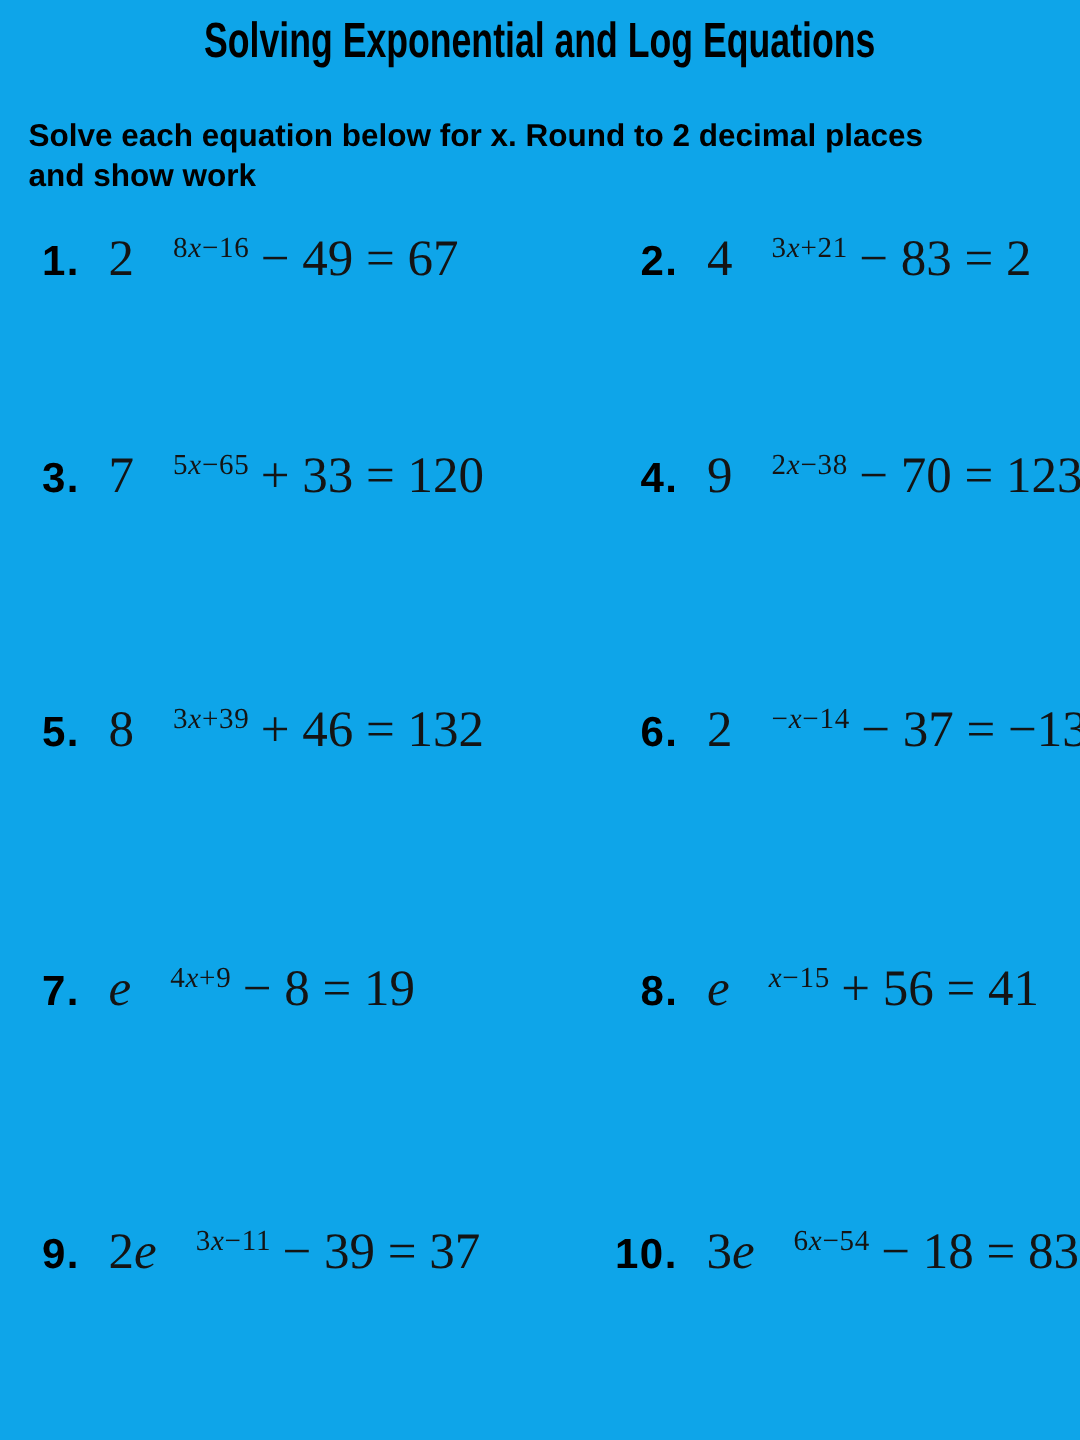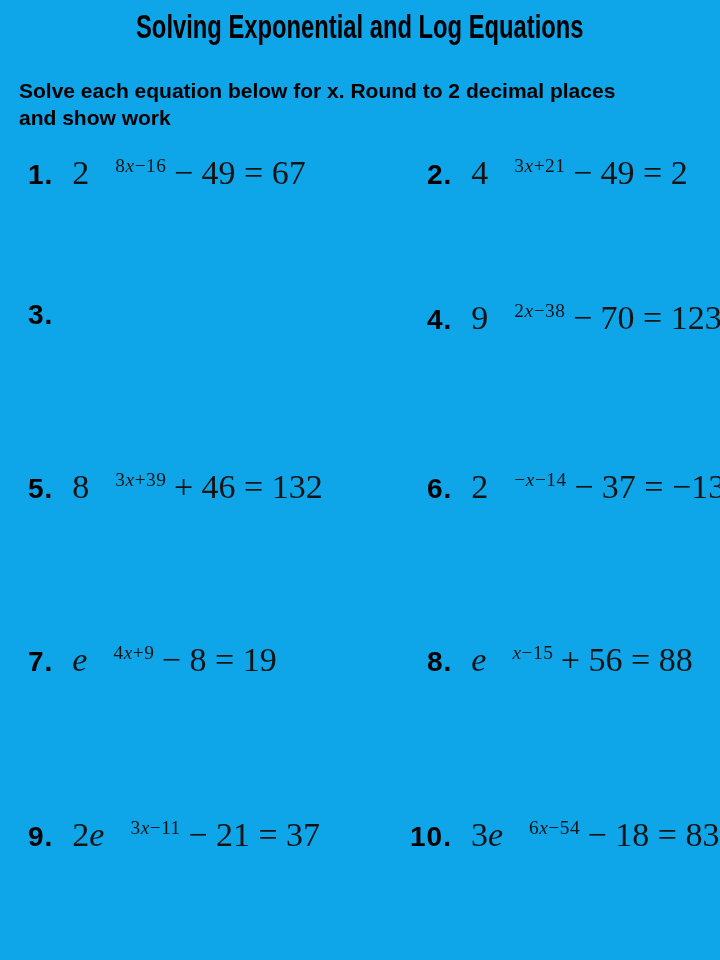--- a/index.html
+++ b/index.html
@@ -105,27 +105,28 @@
   <div class="instructions">Solve each equation below for x. Round to 2 decimal places
  and show work</div>
 
   <div class="eq-row" id="row1">
     <div class="eq-cell left">
       <span class="eq-num">1.</span>
       <span class="eq-math"><span>2</span><span class="sup">8<i>x</i>−16</span><span class="rest">− 49 = 67</span></span>
     </div>
     <div class="eq-cell right">
       <span class="eq-num">2.</span>
-      <span class="eq-math"><span>4</span><span class="sup">3<i>x</i>+21</span><span class="rest">− 49 = 2</span></span>
+      <span class="eq-math"><span>4</span><span class="sup">3<i>x</i>+21</span><span class="rest">− 83 = 2</span></span>
     </div>
   </div>
 
   <div class="eq-row" id="row2">
     <div class="eq-cell left">
       <span class="eq-num">3.</span>
+      <span class="eq-math"><span>7</span><span class="sup">5<i>x</i>−65</span><span class="rest">+ 33 = 120</span></span>
     </div>
     <div class="eq-cell right">
       <span class="eq-num">4.</span>
       <span class="eq-math"><span>9</span><span class="sup">2<i>x</i>−38</span><span class="rest">− 70 = 123</span></span>
     </div>
   </div>
 
   <div class="eq-row" id="row3">
     <div class="eq-cell left">
       <span class="eq-num">5.</span>
@@ -137,28 +138,28 @@
     </div>
   </div>
 
   <div class="eq-row" id="row4">
     <div class="eq-cell left">
       <span class="eq-num">7.</span>
       <span class="eq-math"><span><i>e</i></span><span class="sup">4<i>x</i>+9</span><span class="rest">− 8 = 19</span></span>
     </div>
     <div class="eq-cell right">
       <span class="eq-num">8.</span>
-      <span class="eq-math"><span><i>e</i></span><span class="sup"><i>x</i>−15</span><span class="rest">+ 56 = 88</span></span>
+      <span class="eq-math"><span><i>e</i></span><span class="sup"><i>x</i>−15</span><span class="rest">+ 56 = 41</span></span>
     </div>
   </div>
 
   <div class="eq-row" id="row5">
     <div class="eq-cell left">
       <span class="eq-num">9.</span>
-      <span class="eq-math"><span>2<i>e</i></span><span class="sup">3<i>x</i>−11</span><span class="rest">− 21 = 37</span></span>
+      <span class="eq-math"><span>2<i>e</i></span><span class="sup">3<i>x</i>−11</span><span class="rest">− 39 = 37</span></span>
     </div>
     <div class="eq-cell right-wide eq-cell">
       <span class="eq-num">10.</span>
       <span class="eq-math"><span>3<i>e</i></span><span class="sup">6<i>x</i>−54</span><span class="rest">− 18 = 83</span></span>
     </div>
   </div>
 
 </div>
 
 </body></html>

